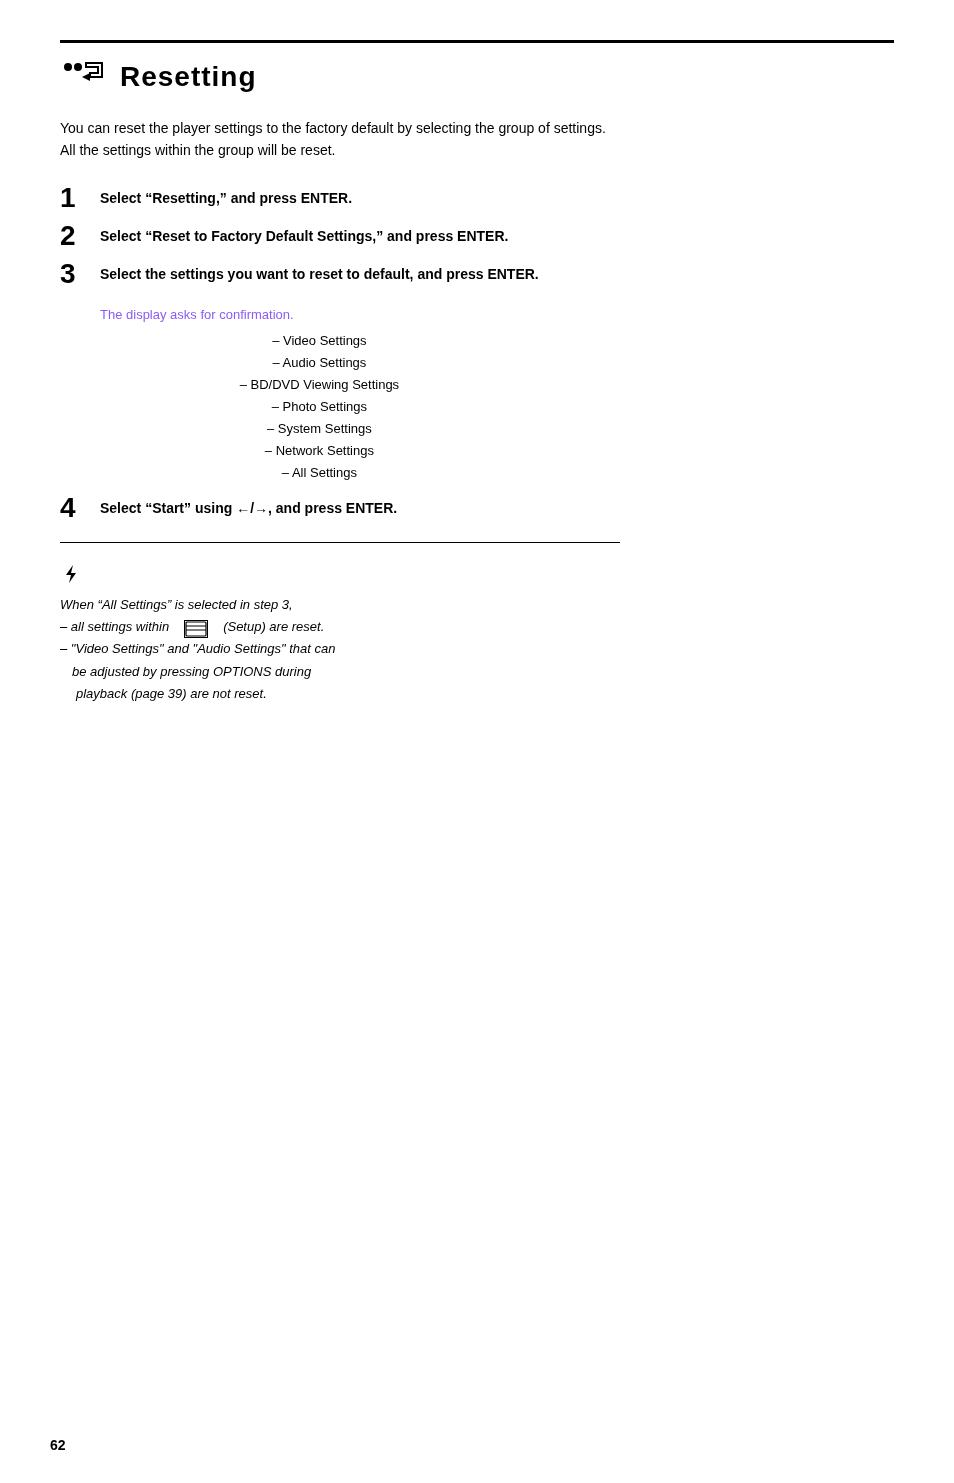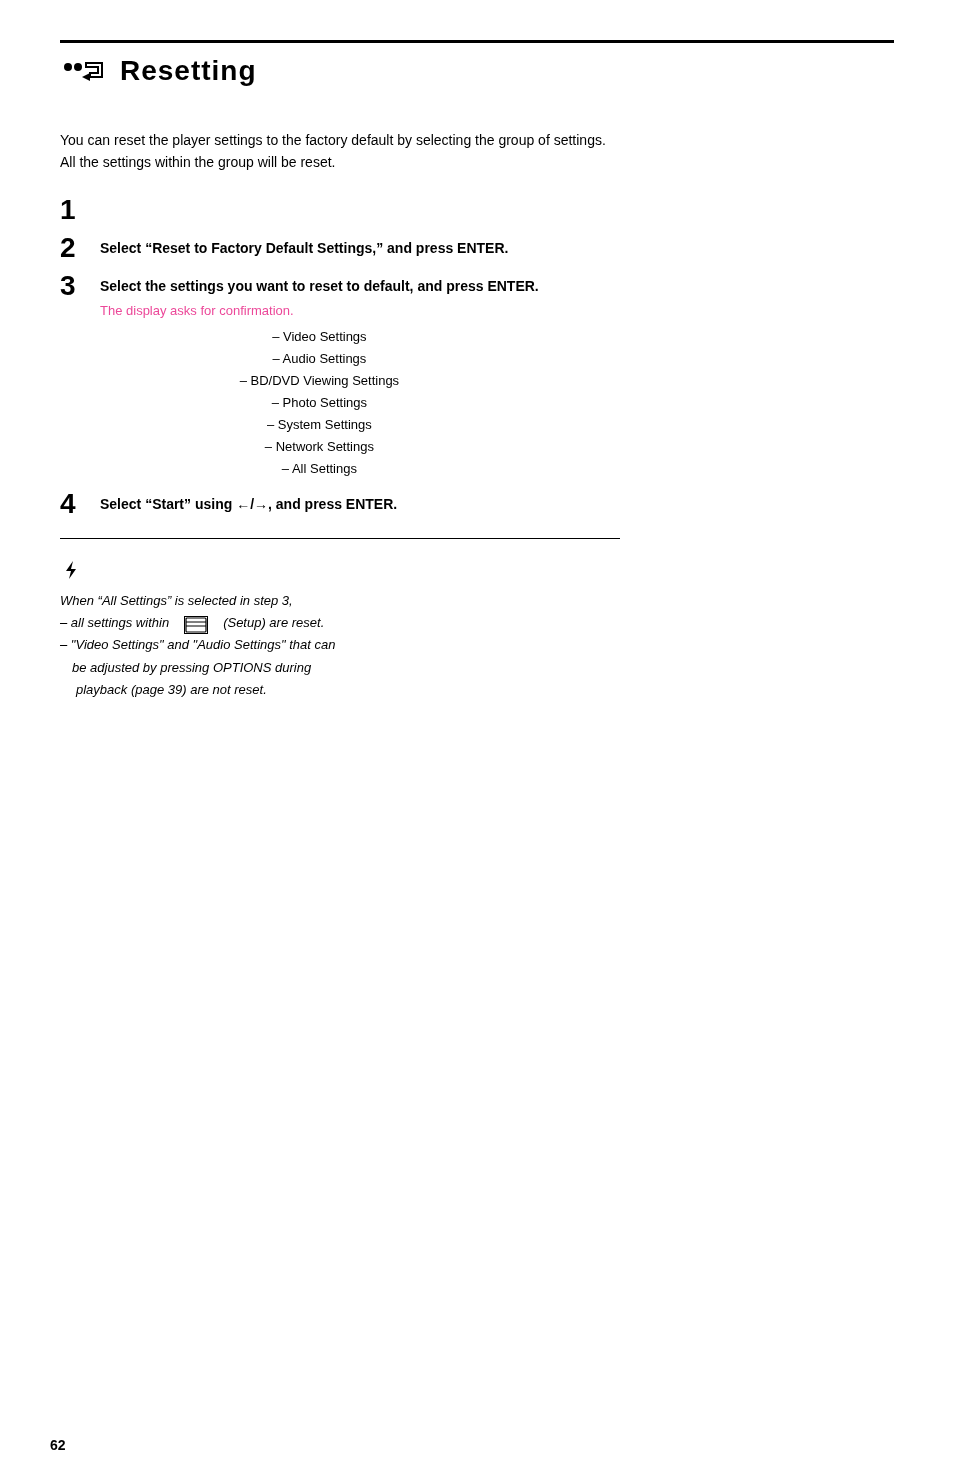--- a/index.html
+++ b/index.html
@@ -20,23 +20,23 @@
 
     .page-container {
       padding: 40px 60px 60px 60px;
       max-width: 954px;
     }
 
     
     .header-section {
       border-top: 3px solid #000;
       padding-top: 12px;
-      margin-bottom: 36px;
-      display: flex;
-      align-items: flex-start;
+      margin-bottom: 24px;
+      display: flex;
+      align-items: flex-end;
       gap: 12px;
     }
 
     .header-icon {
       display: flex;
       align-items: center;
       font-size: 28px;
       font-weight: bold;
     }
 
@@ -80,22 +80,22 @@
 
     .step-title {
       font-size: 14px;
       font-weight: bold;
       line-height: 1.5;
     }
 
     .step-sub-text {
       font-size: 13px;
       line-height: 1.6;
-      margin-top: 4px;
-      color: #ec4899;
+      margin-top: 20px;
+      color: #8b5cf6;
     }
 
     .settings-list {
       list-style: none;
       margin-top: 4px;
       text-align: center;
     }
 
     .settings-list li {
       font-size: 13px;
@@ -167,20 +167,23 @@
     </div>
     <h1 class="header-title">Resetting</h1>
   </div>
 
   <p class="intro-text">You can reset the player settings to the factory default by selecting the group of settings. All the settings within the group will be reset.</p>
 
   <div class="steps-container">
 
     <div class="step-item">
       <span class="step-number">1</span>
+      <div class="step-content">
+        <span class="step-title">Select “Resetting,” and press ENTER.</span>
+      </div>
     </div>
 
     <div class="step-item">
       <span class="step-number">2</span>
       <div class="step-content">
         <span class="step-title">Select “Reset to Factory Default Settings,” and press ENTER.</span>
       </div>
     </div>
 
     <div class="step-item">

